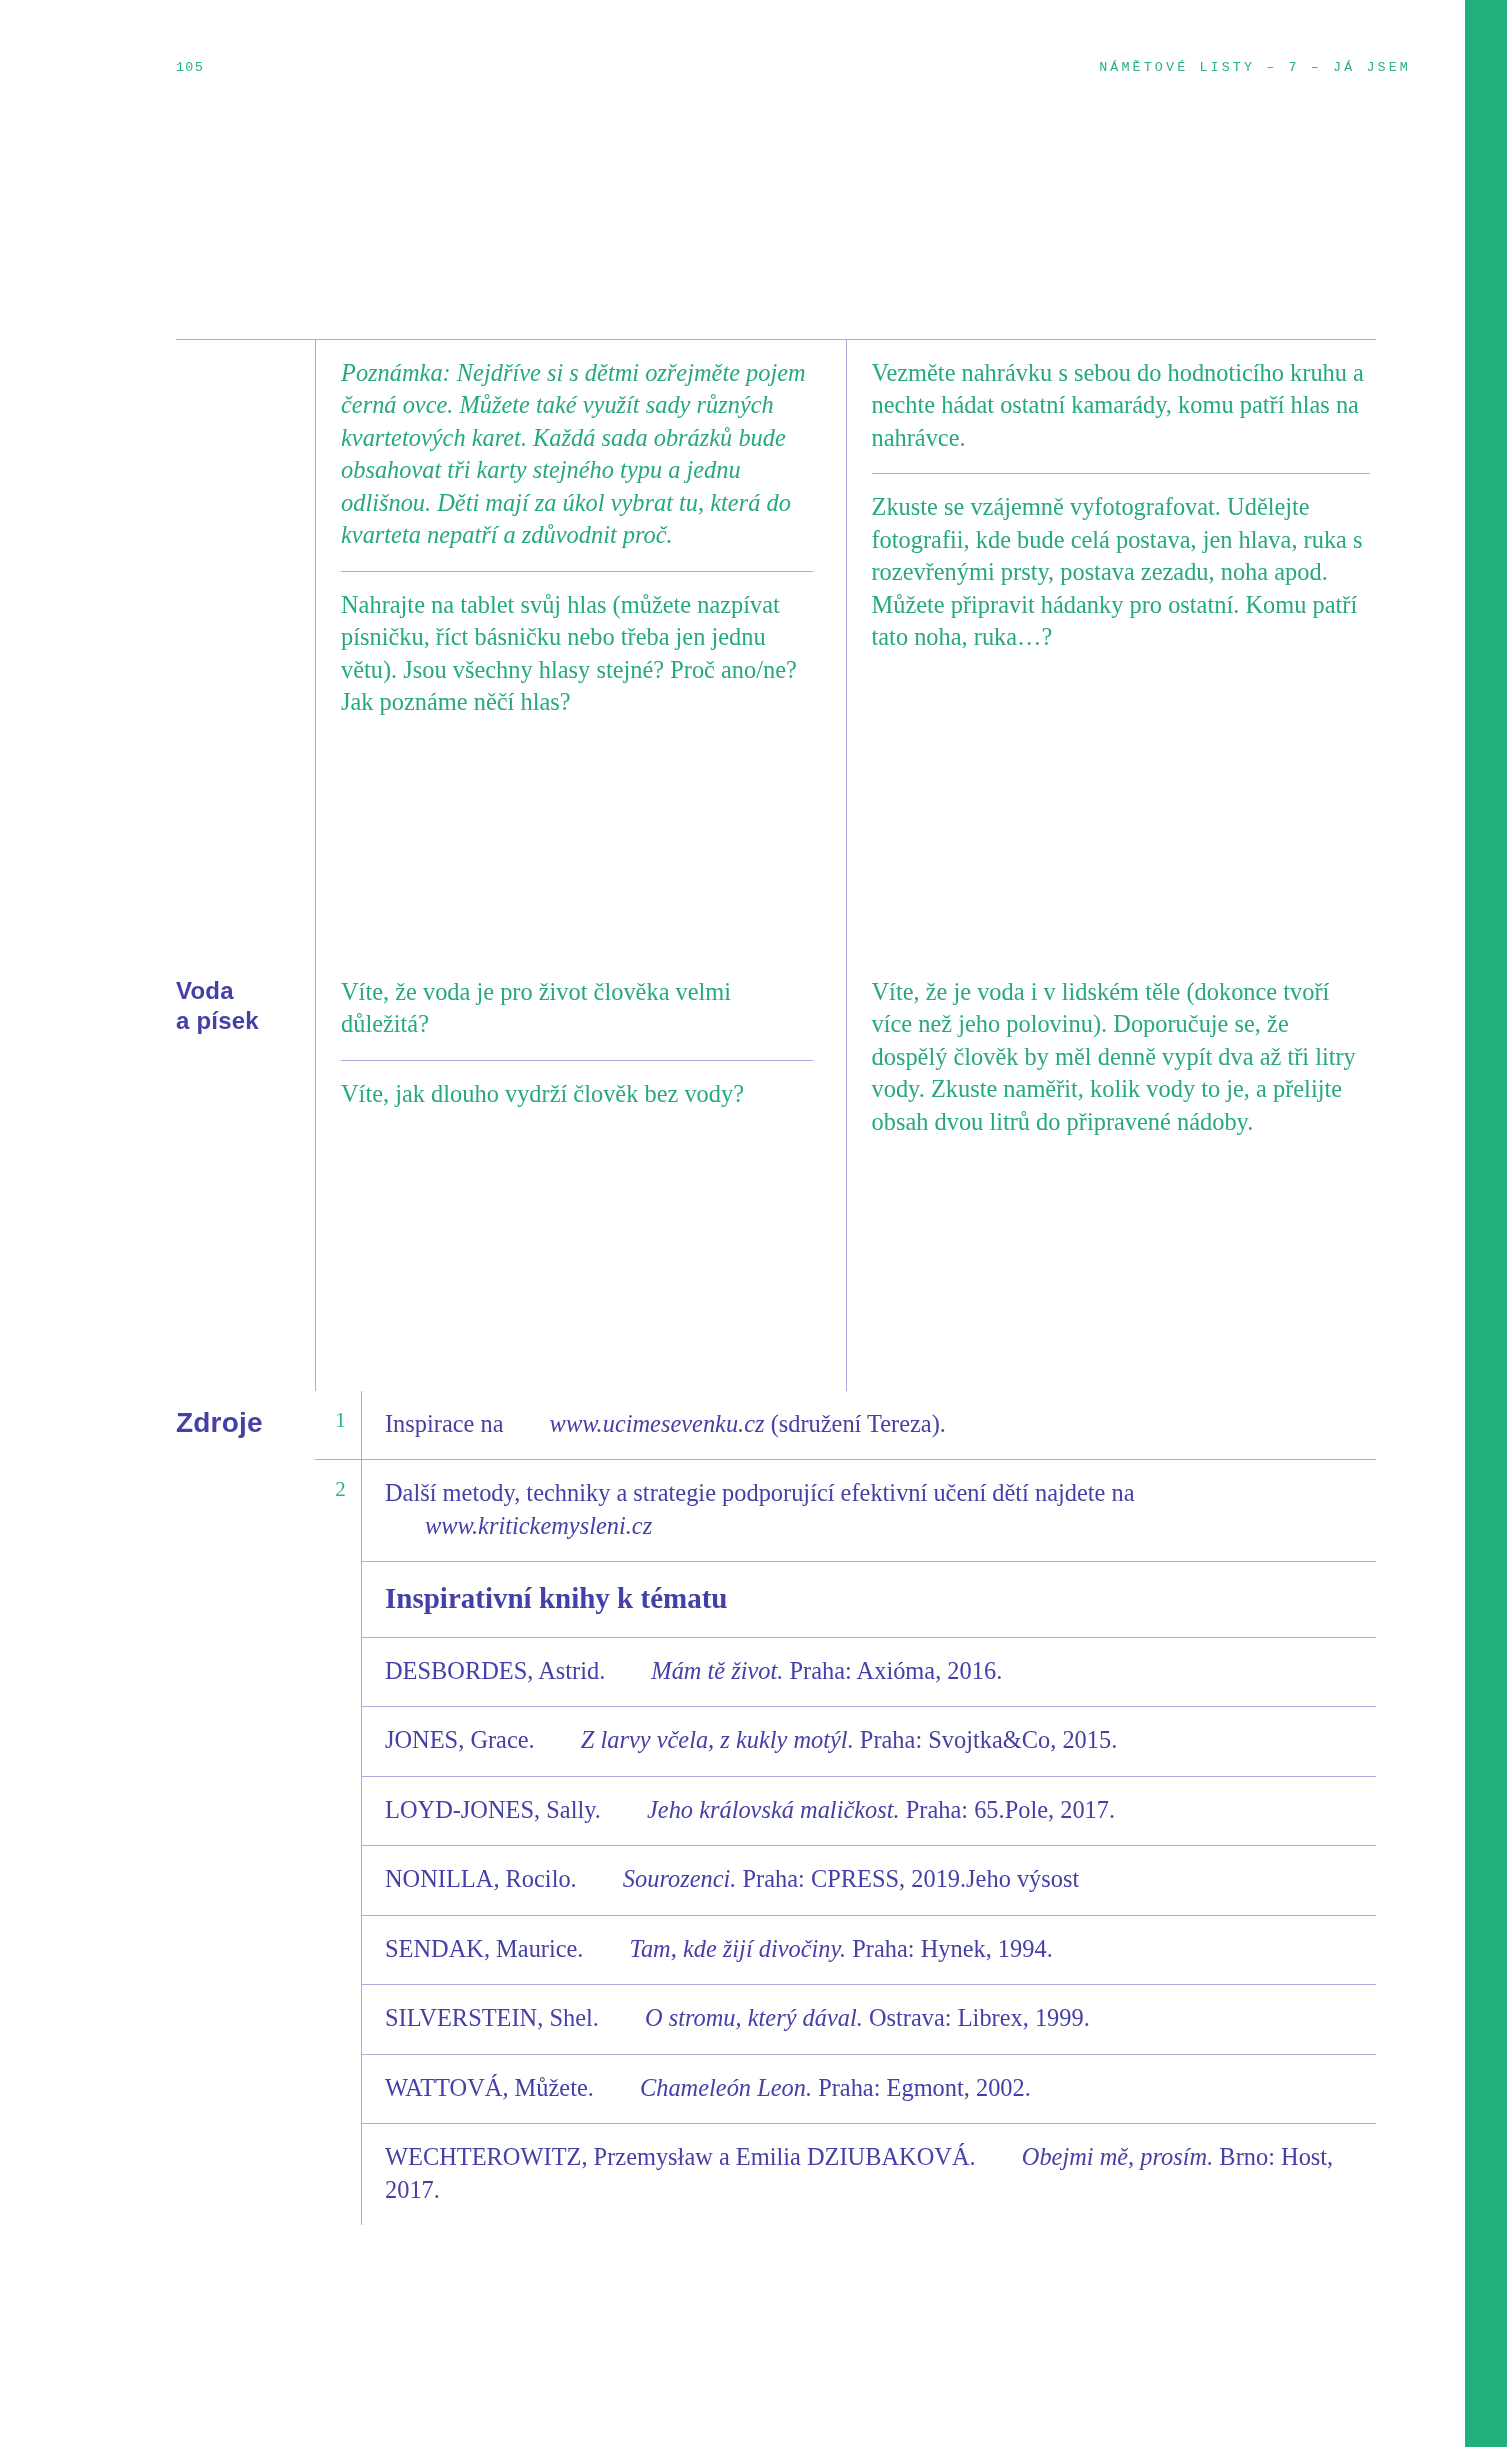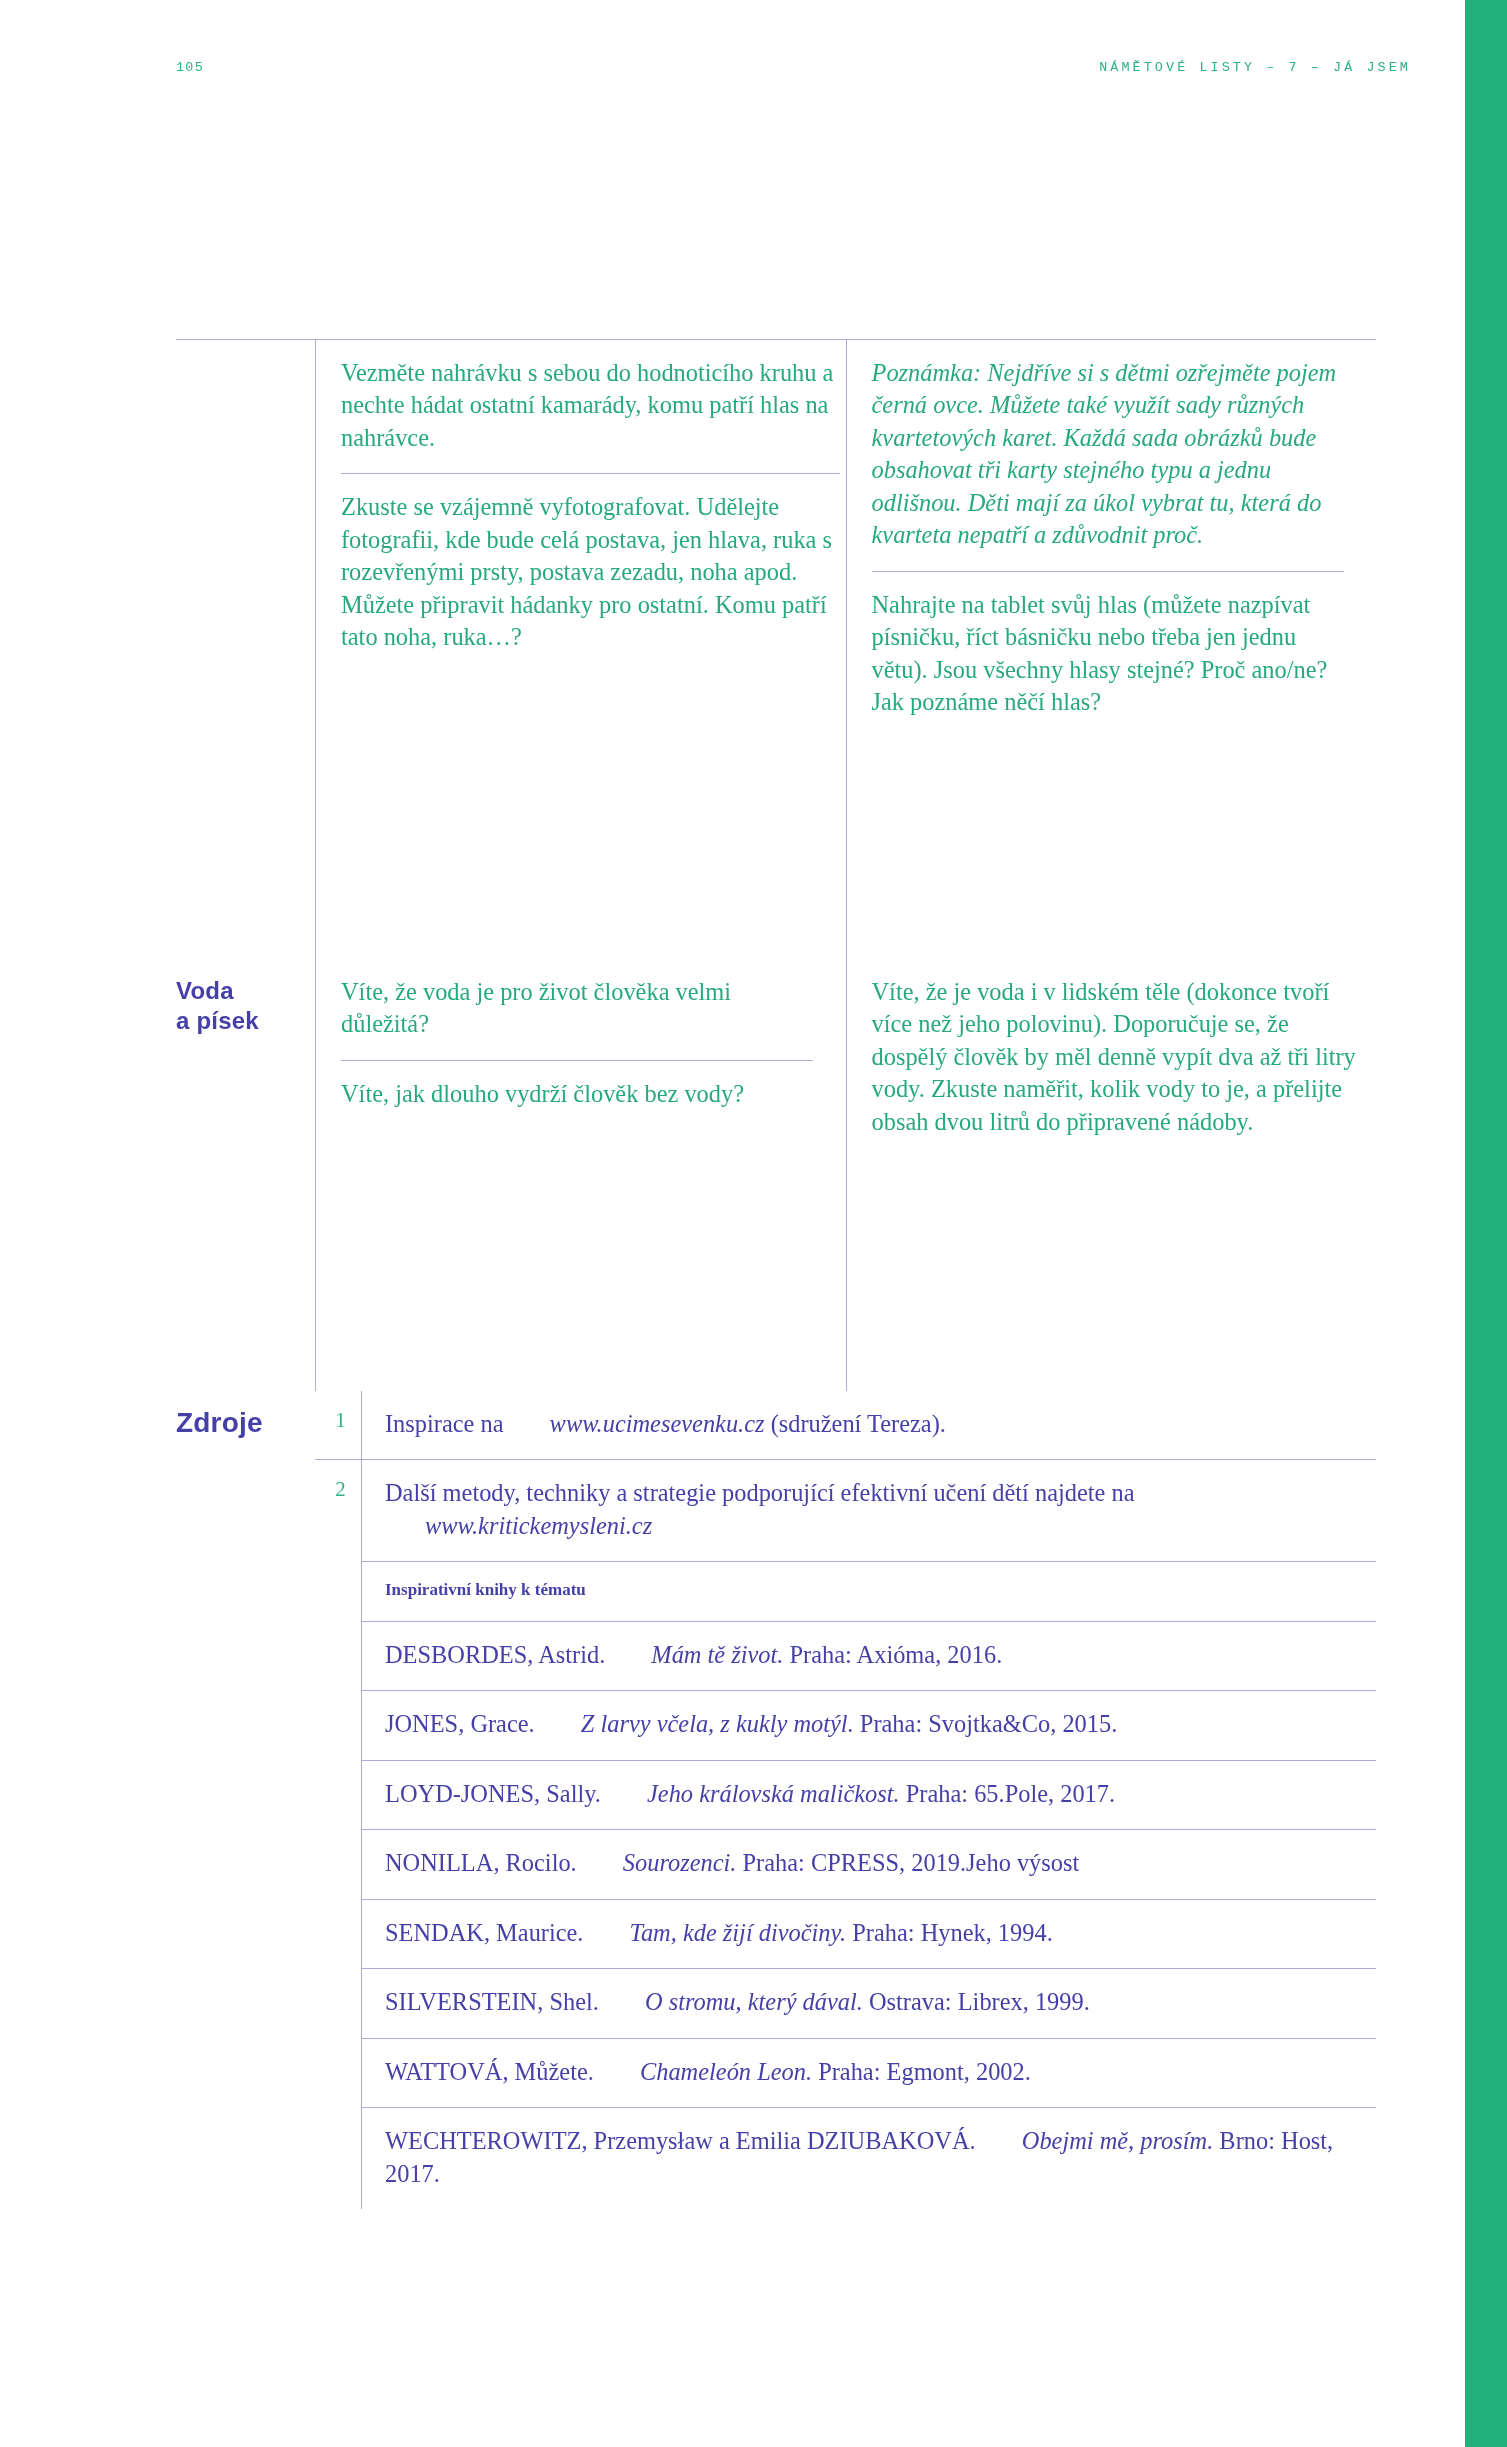--- a/index.html
+++ b/index.html
@@ -160,21 +160,21 @@
     border-left: 1.4px solid #b0a8d8;
     padding: 17px 0 19px 23px;
     color: #4540a8;
     font-size: 24.4px;
     line-height: 1.33;
   }
   .reftext.ruled { border-top: 1.4px solid #b0a8d8; }
   .reftext i { font-style: italic; margin-left: 40px; }
   .reftext.heading {
     font-weight: bold;
-    font-size: 17px;
+    font-size: 29px;
   }
 </style>
 </head>
 <body>
 
 <div class="green-edge"></div>
 
 <div class="page-inner">
 
   <div class="runhead">
@@ -182,37 +182,37 @@
     <span class="title">NÁMĚTOVÉ LISTY – 7 – JÁ JSEM</span>
   </div>
 
   <div class="content">
 
     <div class="toprule"></div>
 
     <div class="section first">
       <div class="section-label"></div>
       <div class="cols">
+        <div class="col left">
+          <div class="col-inner">
+            <div class="cell">
+              <p class="it">Poznámka: Nejdříve si s dětmi ozřejměte pojem černá ovce. Můžete také využít sady různých kvartetových karet. Každá sada obrázků bude obsahovat tři karty stejného typu a jednu odlišnou. Děti mají za úkol vybrat tu, která do kvarteta nepatří a zdůvodnit proč.</p>
+            </div>
+            <div class="cell">
+              <p>Nahrajte na tablet svůj hlas (můžete nazpívat písničku, říct básničku nebo třeba jen jednu větu). Jsou všechny hlasy stejné? Proč ano/ne? Jak poznáme něčí hlas?</p>
+            </div>
+          </div>
+        </div>
         <div class="col right">
           <div class="col-inner">
             <div class="cell">
               <p>Vezměte nahrávku s sebou do hodnoticího kruhu a nechte hádat ostatní kamarády, komu patří hlas na nahrávce.</p>
             </div>
             <div class="cell">
               <p>Zkuste se vzájemně vyfotografovat. Udělejte fotografii, kde bude celá postava, jen hlava, ruka s rozevřenými prsty, postava zezadu, noha apod. Můžete připravit hádanky pro ostatní. Komu patří tato noha, ruka…?</p>
-            </div>
-          </div>
-        </div>
-        <div class="col left">
-          <div class="col-inner">
-            <div class="cell">
-              <p class="it">Poznámka: Nejdříve si s dětmi ozřejměte pojem černá ovce. Můžete také využít sady různých kvartetových karet. Každá sada obrázků bude obsahovat tři karty stejného typu a jednu odlišnou. Děti mají za úkol vybrat tu, která do kvarteta nepatří a zdůvodnit proč.</p>
-            </div>
-            <div class="cell">
-              <p>Nahrajte na tablet svůj hlas (můžete nazpívat písničku, říct básničku nebo třeba jen jednu větu). Jsou všechny hlasy stejné? Proč ano/ne? Jak poznáme něčí hlas?</p>
             </div>
           </div>
         </div>
       </div>
     </div>
 
     <div class="section water">
       <div class="section-label">
         <div>Voda</div>
         <div>a písek</div>

